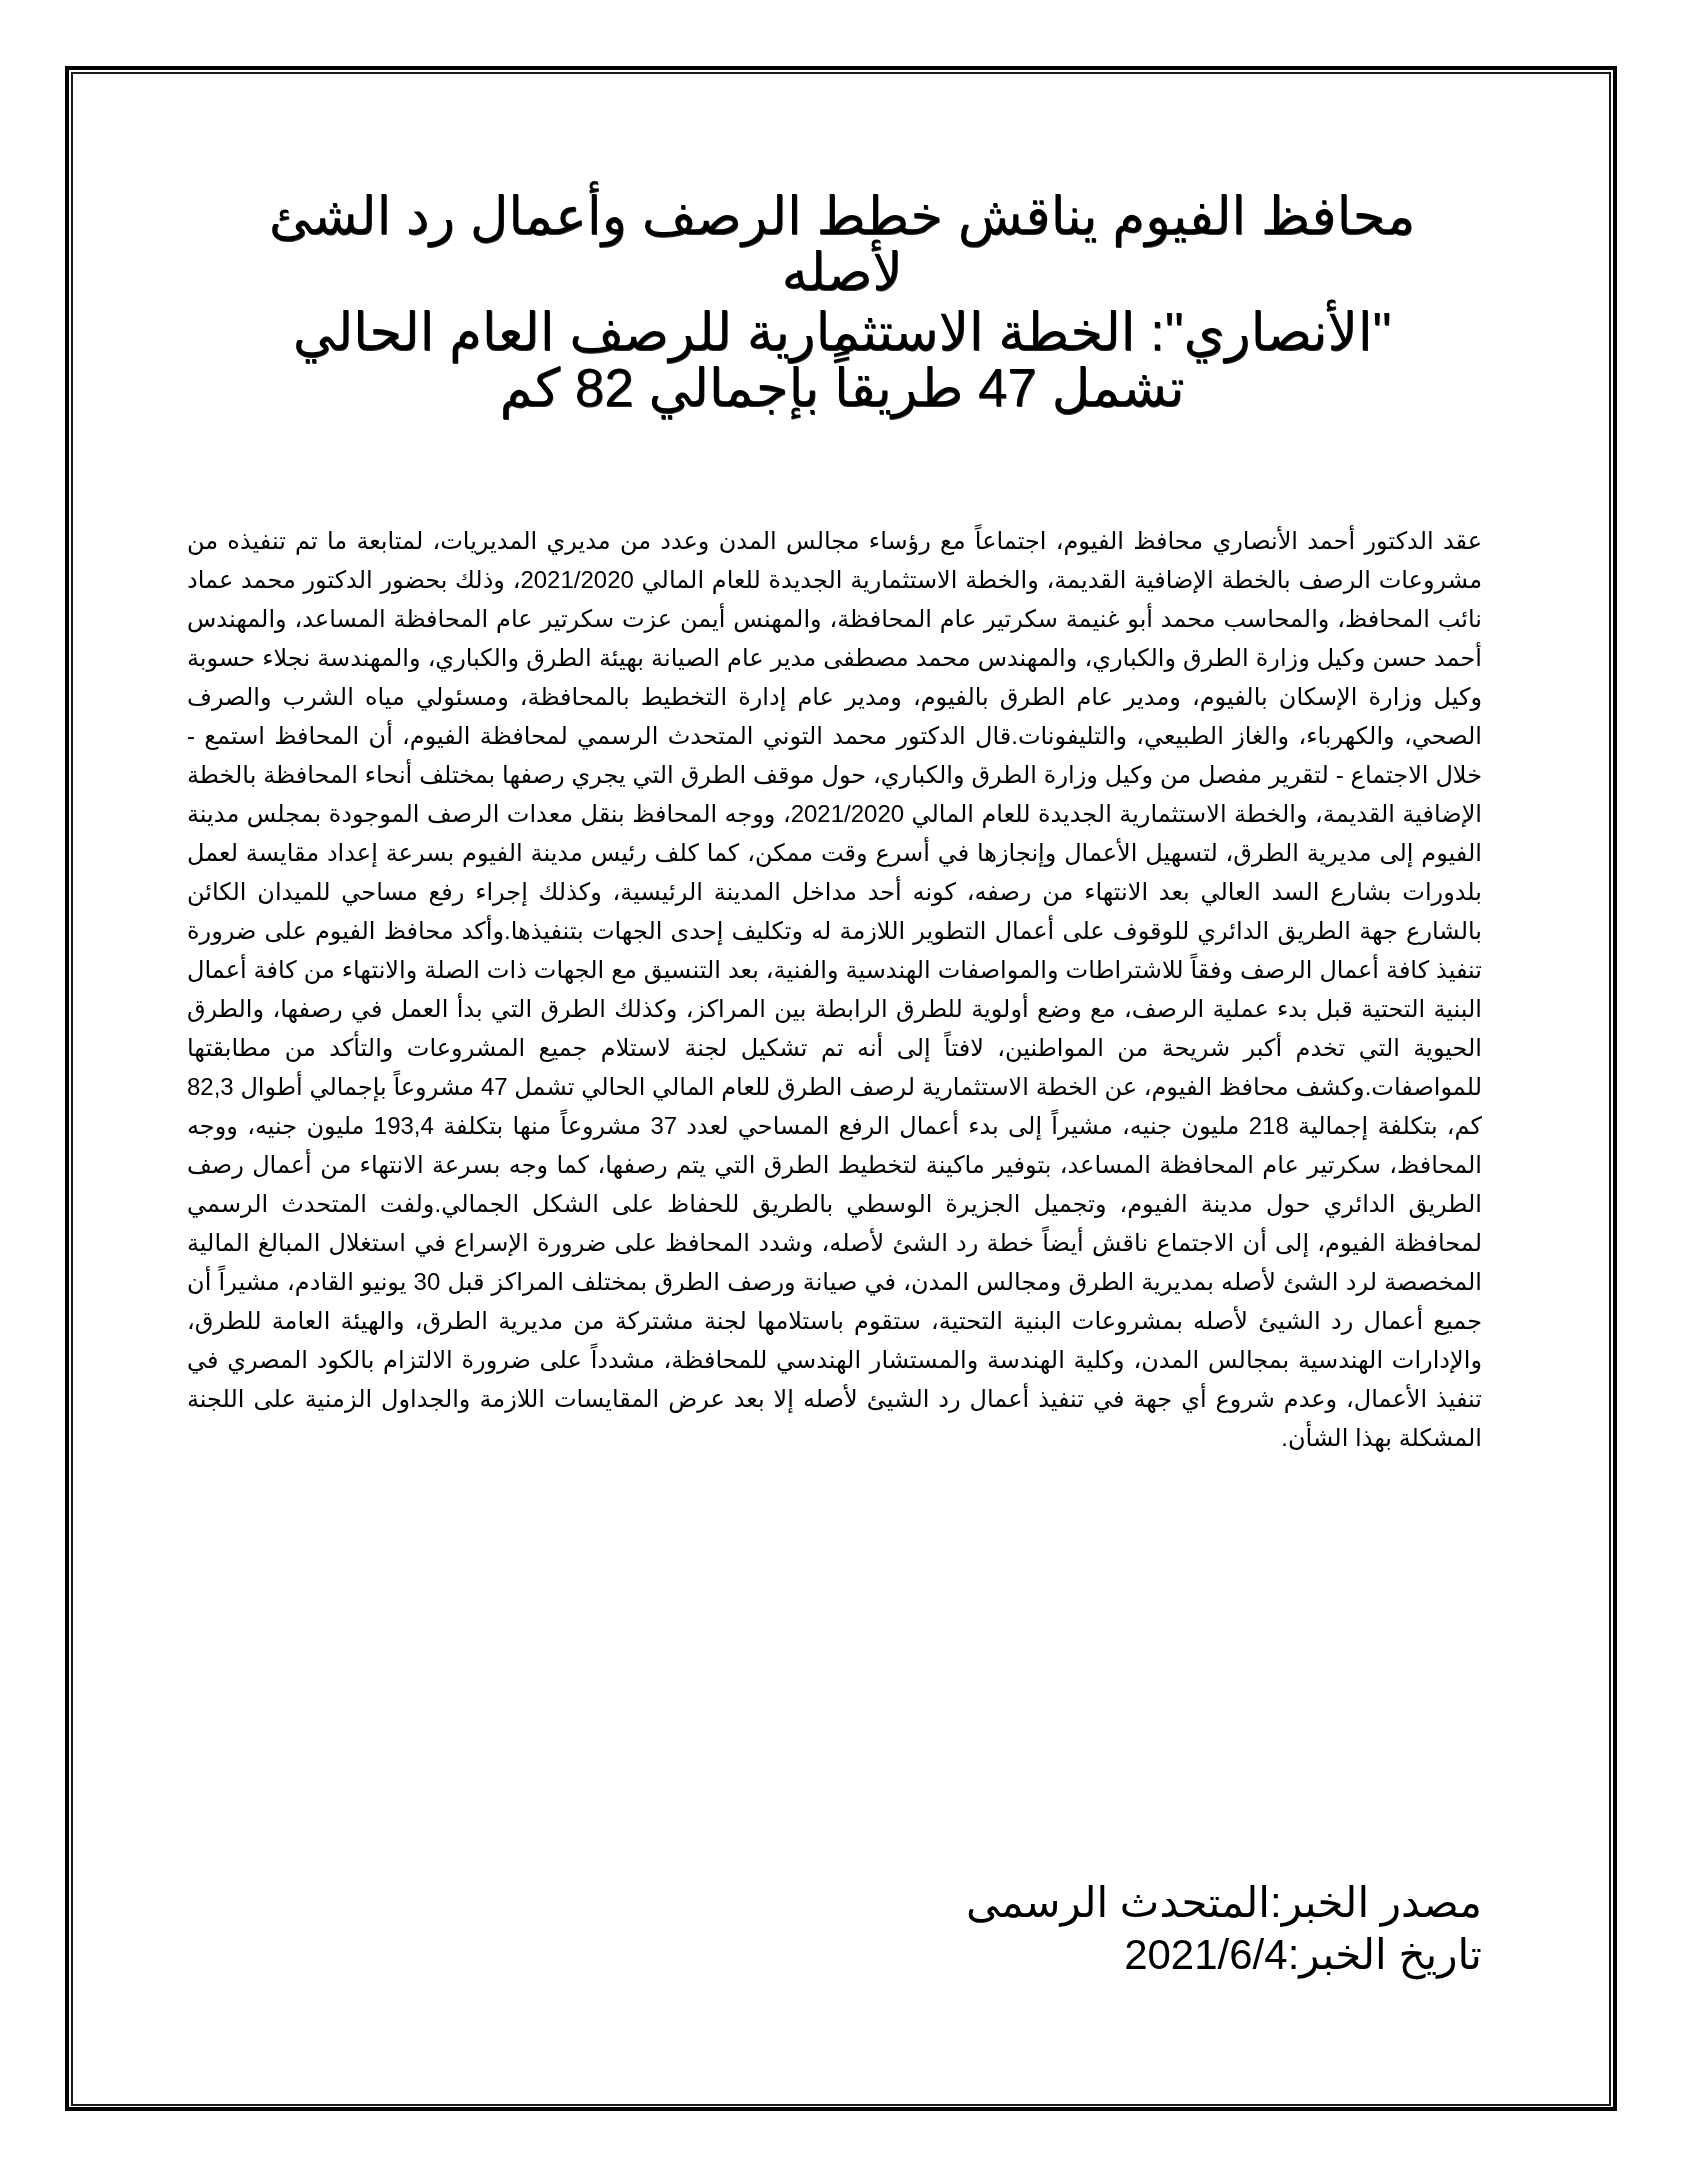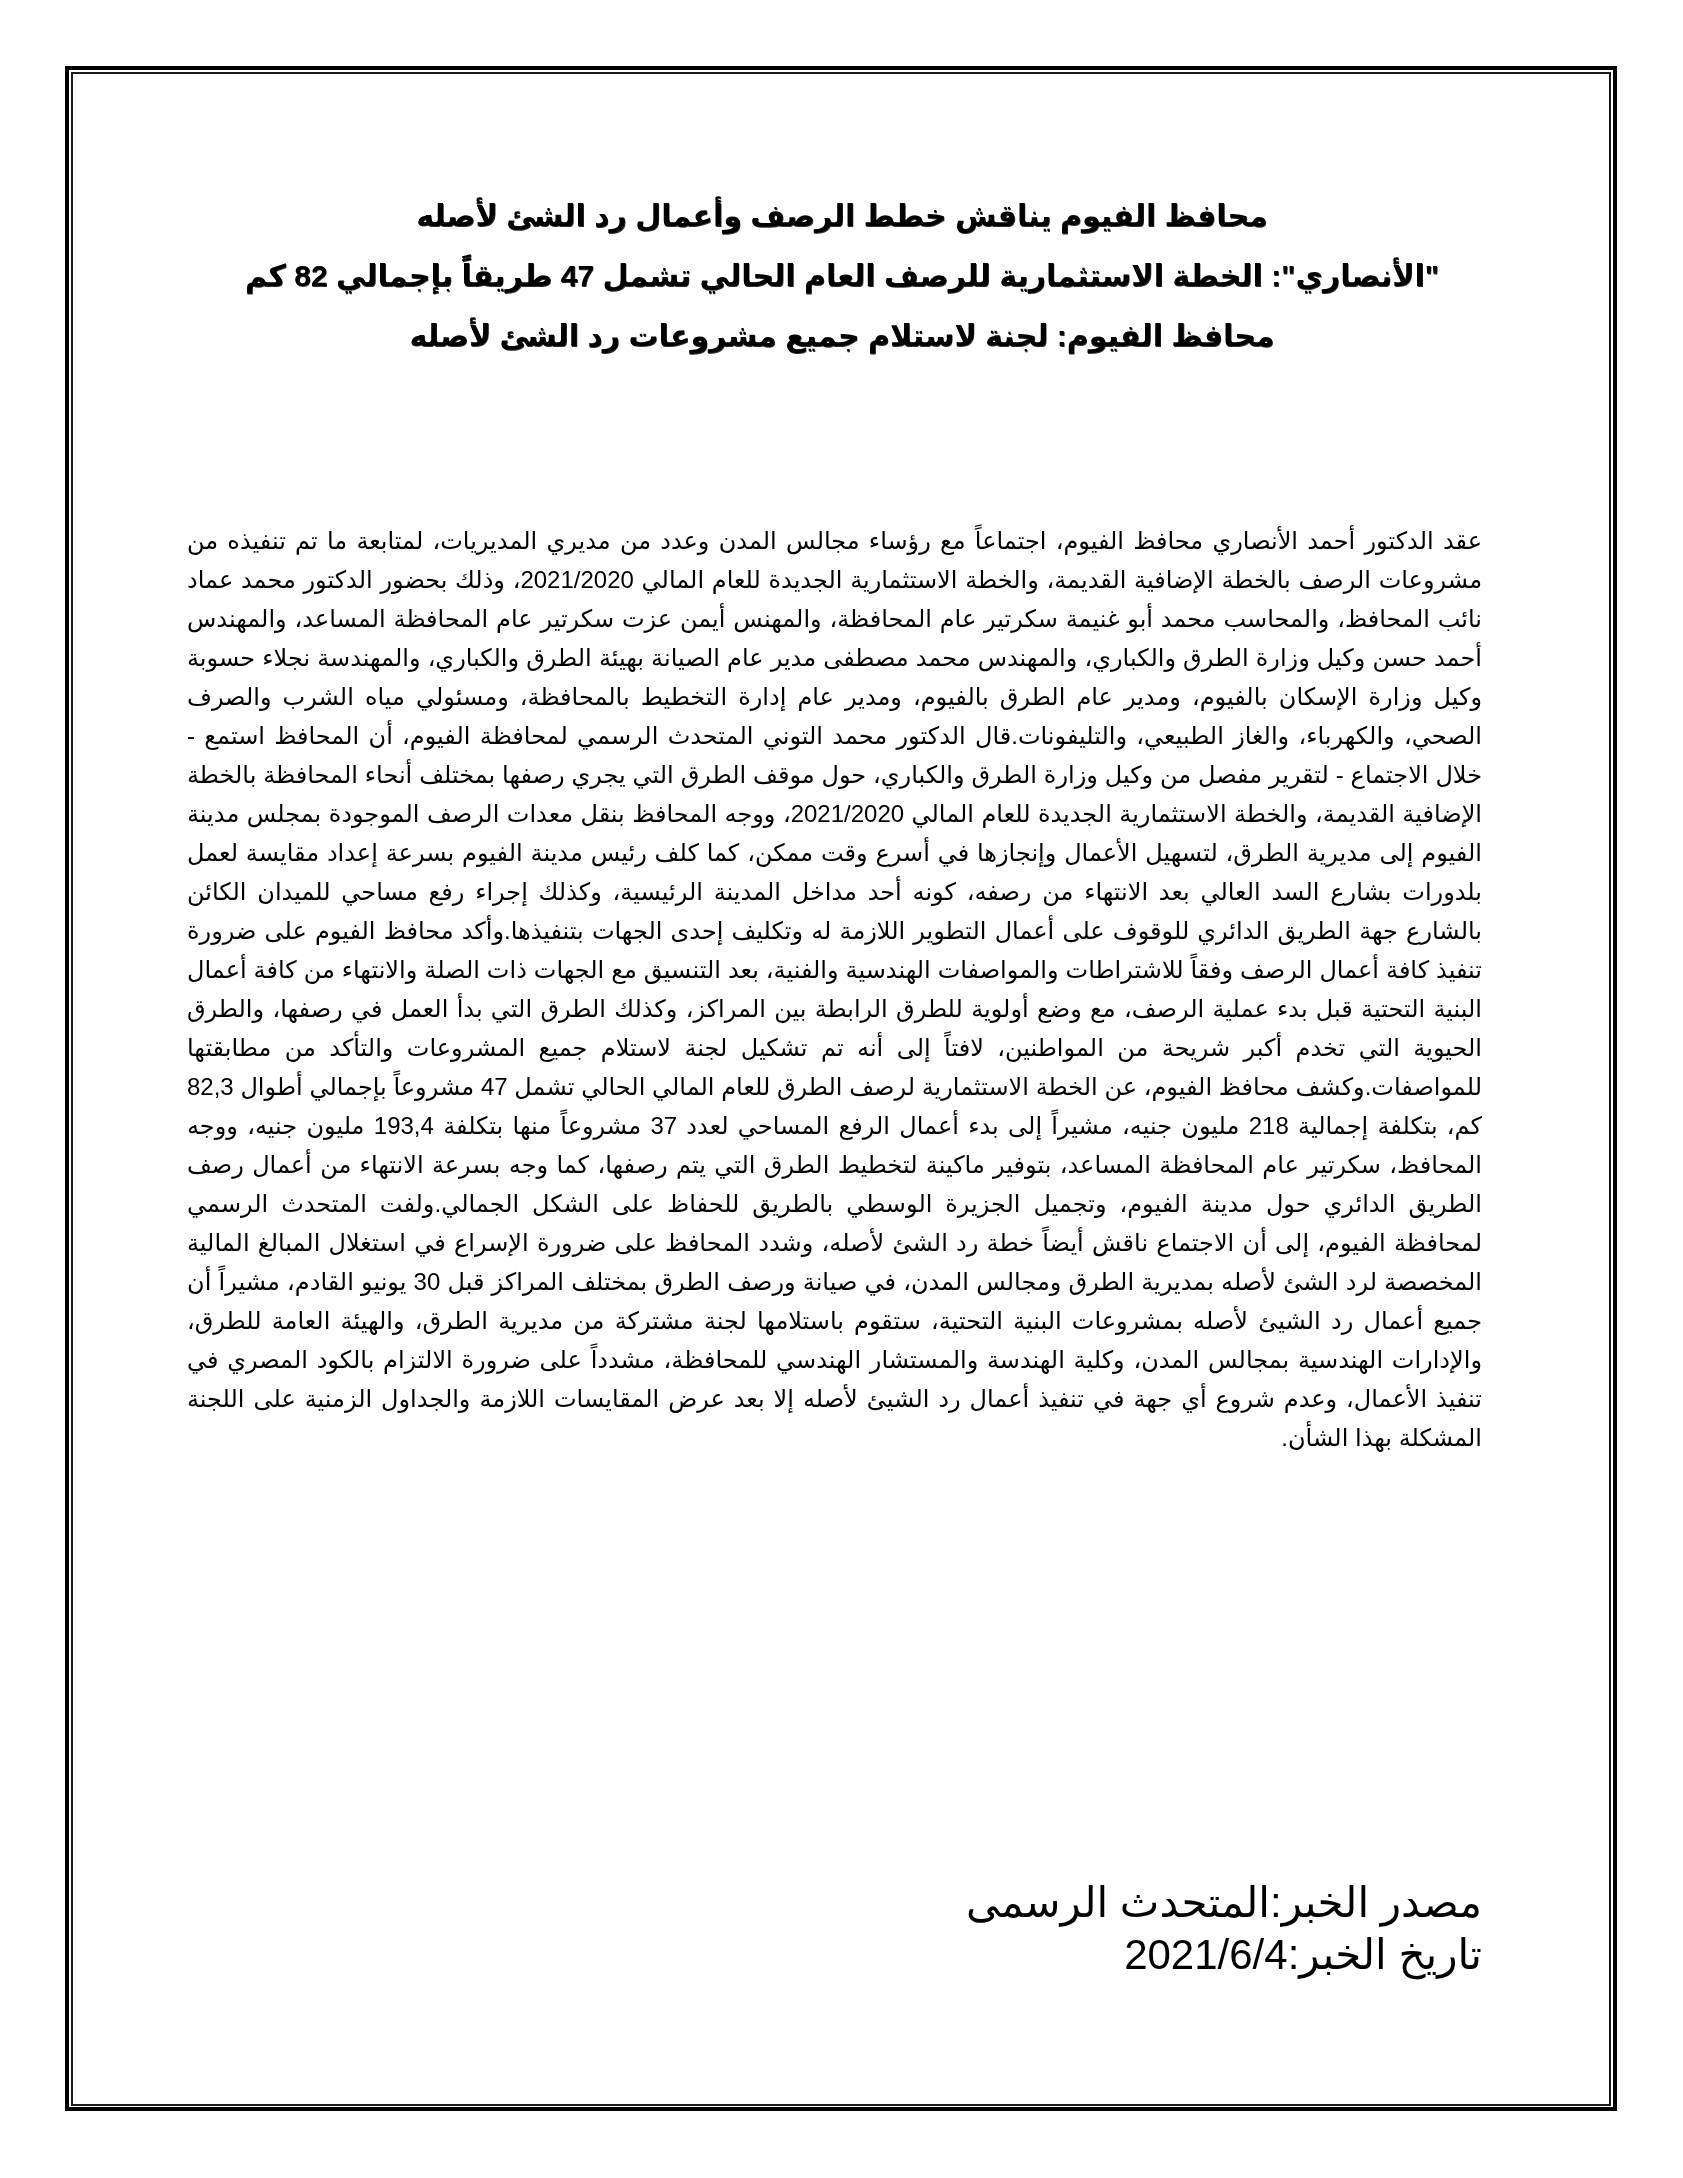--- a/index.html
+++ b/index.html
@@ -35,22 +35,22 @@
     }
     .headings {
       position: absolute;
       left: 228px;
       width: 1228px;
       top: 188px;
       text-align: center;
       direction: rtl;
     }
     .headline {
-      font-weight: bold;
-      font-size: 30px;
+      font-weight: normal;
+      font-size: 53px;
       line-height: 56px;
       margin: 0;
       letter-spacing: 0;
       text-shadow: 0.6px 0.6px 0 #333;
     }
     .headline.spaced {
       margin-top: 4px;
     }
     .article-body {
       position: absolute;
@@ -80,21 +80,20 @@
   </style>
 </head>
 <body>
 
 <div class="frame-outer"></div>
 <div class="frame-inner"></div>
 
 <div class="headings">
   <h1 class="headline">محافظ الفيوم يناقش خطط الرصف وأعمال رد الشئ لأصله</h1>
   <h2 class="headline spaced">"الأنصاري": الخطة الاستثمارية للرصف العام الحالي تشمل 47 طريقاً بإجمالي 82 كم</h2>
-  <h2 class="headline spaced">محافظ الفيوم: لجنة لاستلام جميع مشروعات رد الشئ لأصله</h2>
 </div>
 
 <div class="article-body">
   <p>عقد الدكتور أحمد الأنصاري محافظ الفيوم، اجتماعاً مع رؤساء مجالس المدن وعدد من مديري المديريات، لمتابعة ما تم تنفيذه من مشروعات الرصف بالخطة الإضافية القديمة، والخطة الاستثمارية الجديدة للعام المالي 2021/2020، وذلك بحضور الدكتور محمد عماد نائب المحافظ، والمحاسب محمد أبو غنيمة سكرتير عام المحافظة، والمهنس أيمن عزت سكرتير عام المحافظة المساعد، والمهندس أحمد حسن وكيل وزارة الطرق والكباري، والمهندس محمد مصطفى مدير عام الصيانة بهيئة الطرق والكباري، والمهندسة نجلاء حسوبة وكيل وزارة الإسكان بالفيوم، ومدير عام الطرق بالفيوم، ومدير عام إدارة التخطيط بالمحافظة، ومسئولي مياه الشرب والصرف الصحي، والكهرباء، والغاز الطبيعي، والتليفونات.قال الدكتور محمد التوني المتحدث الرسمي لمحافظة الفيوم، أن المحافظ استمع - خلال الاجتماع - لتقرير مفصل من وكيل وزارة الطرق والكباري، حول موقف الطرق التي يجري رصفها بمختلف أنحاء المحافظة بالخطة الإضافية القديمة، والخطة الاستثمارية الجديدة للعام المالي 2021/2020، ووجه المحافظ بنقل معدات الرصف الموجودة بمجلس مدينة الفيوم إلى مديرية الطرق، لتسهيل الأعمال وإنجازها في أسرع وقت ممكن، كما كلف رئيس مدينة الفيوم بسرعة إعداد مقايسة لعمل بلدورات بشارع السد العالي بعد الانتهاء من رصفه، كونه أحد مداخل المدينة الرئيسية، وكذلك إجراء رفع مساحي للميدان الكائن بالشارع جهة الطريق الدائري للوقوف على أعمال التطوير اللازمة له وتكليف إحدى الجهات بتنفيذها.وأكد محافظ الفيوم على ضرورة تنفيذ كافة أعمال الرصف وفقاً للاشتراطات والمواصفات الهندسية والفنية، بعد التنسيق مع الجهات ذات الصلة والانتهاء من كافة أعمال البنية التحتية قبل بدء عملية الرصف، مع وضع أولوية للطرق الرابطة بين المراكز، وكذلك الطرق التي بدأ العمل في رصفها، والطرق الحيوية التي تخدم أكبر شريحة من المواطنين، لافتاً إلى أنه تم تشكيل لجنة لاستلام جميع المشروعات والتأكد من مطابقتها للمواصفات.وكشف محافظ الفيوم، عن الخطة الاستثمارية لرصف الطرق للعام المالي الحالي تشمل 47 مشروعاً بإجمالي أطوال 82,3 كم، بتكلفة إجمالية 218 مليون جنيه، مشيراً إلى بدء أعمال الرفع المساحي لعدد 37 مشروعاً منها بتكلفة 193,4 مليون جنيه، ووجه المحافظ، سكرتير عام المحافظة المساعد، بتوفير ماكينة لتخطيط الطرق التي يتم رصفها، كما وجه بسرعة الانتهاء من أعمال رصف الطريق الدائري حول مدينة الفيوم، وتجميل الجزيرة الوسطي بالطريق للحفاظ على الشكل الجمالي.ولفت المتحدث الرسمي لمحافظة الفيوم، إلى أن الاجتماع ناقش أيضاً خطة رد الشئ لأصله، وشدد المحافظ على ضرورة الإسراع في استغلال المبالغ المالية المخصصة لرد الشئ لأصله بمديرية الطرق ومجالس المدن، في صيانة ورصف الطرق بمختلف المراكز قبل 30 يونيو القادم، مشيراً أن جميع أعمال رد الشيئ لأصله بمشروعات البنية التحتية، ستقوم باستلامها لجنة مشتركة من مديرية الطرق، والهيئة العامة للطرق، والإدارات الهندسية بمجالس المدن، وكلية الهندسة والمستشار الهندسي للمحافظة، مشدداً على ضرورة الالتزام بالكود المصري في تنفيذ الأعمال، وعدم شروع أي جهة في تنفيذ أعمال رد الشيئ لأصله إلا بعد عرض المقايسات اللازمة والجداول الزمنية على اللجنة المشكلة بهذا الشأن.</p>
 </div>
 
 <div class="meta source">مصدر الخبر:المتحدث الرسمى</div>
 <div class="meta date">تاريخ الخبر:2021/6/4</div>
 
 

